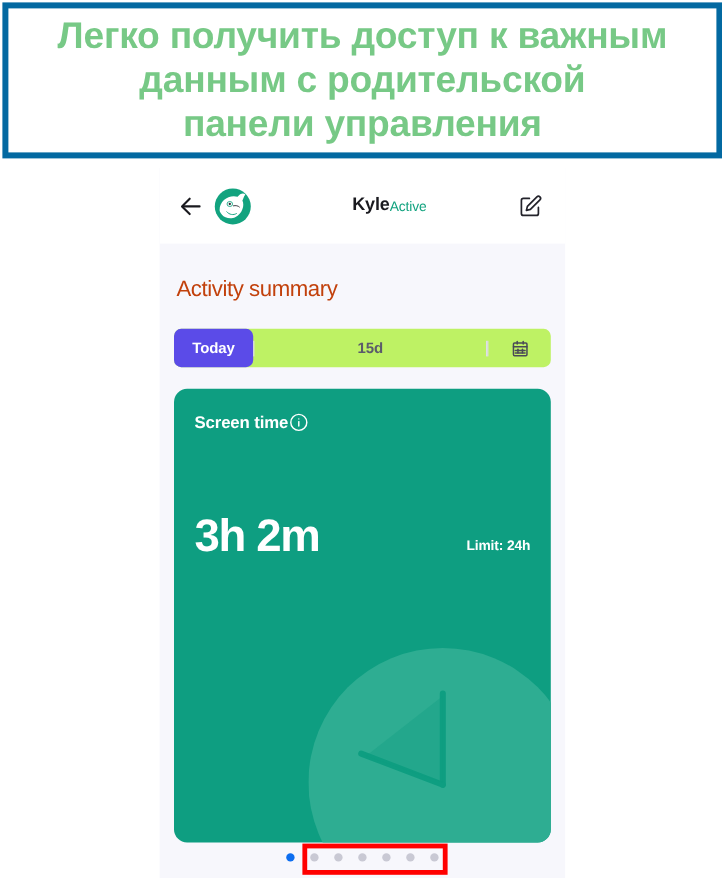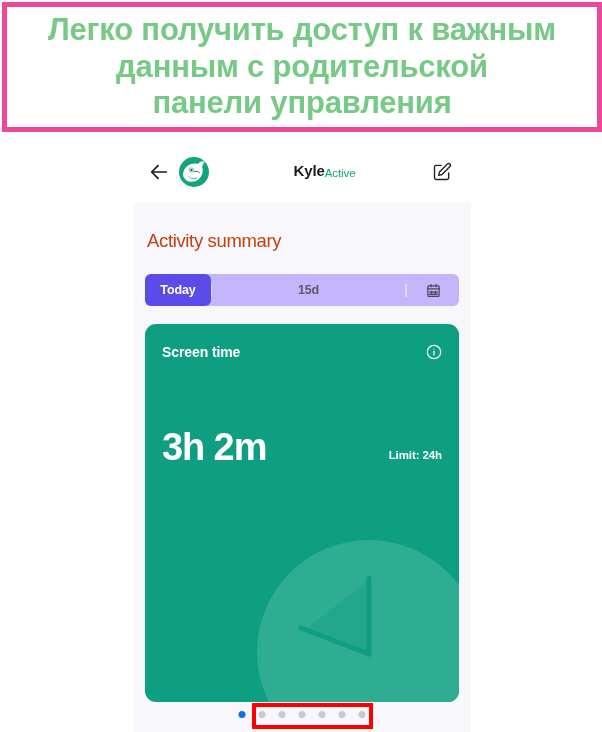--- a/index.html
+++ b/index.html
@@ -16,21 +16,21 @@
     position: relative;
   }
 
   
   .banner {
     position: absolute;
     left: 2px;
     top: 2px;
     width: 590px;
     height: 120px;
-    border: 5px solid #ec4899;
+    border: 5px solid #0369a1;
     background: #ffffff;
     box-sizing: content-box;
     display: flex;
     align-items: center;
     justify-content: center;
   }
   .banner-text {
     color: #77C986;
     font-size: 31px;
     font-weight: bold;
@@ -118,21 +118,21 @@
     font-weight: normal;
     color: #c2410c;
     letter-spacing: -0.35px;
     padding: 27px 0 0 2px;
   }
 
   
   .range-tabs {
     margin-top: 22px;
     height: 32px;
-    background: #c4b5fd;
+    background: #bef264;
     border-radius: 6px;
     display: flex;
     align-items: center;
     padding: 0;
     box-sizing: border-box;
   }
   .range-tab {
     font-size: 12.5px;
     font-weight: bold;
     color: #5B5B6B;
@@ -165,21 +165,21 @@
     margin-top: 18px;
     height: 378px;
     background: #0E9E81;
     border-radius: 11px;
     position: relative;
     overflow: hidden;
   }
   .card-head {
     display: flex;
     align-items: center;
-    justify-content: space-between;
+    justify-content: flex-start;
     padding: 19px 17px 0 17px;
     position: relative;
     z-index: 3;
   }
   .card-title {
     font-size: 14px;
     font-weight: bold;
     color: #ffffff;
     letter-spacing: -0.1px;
   }

